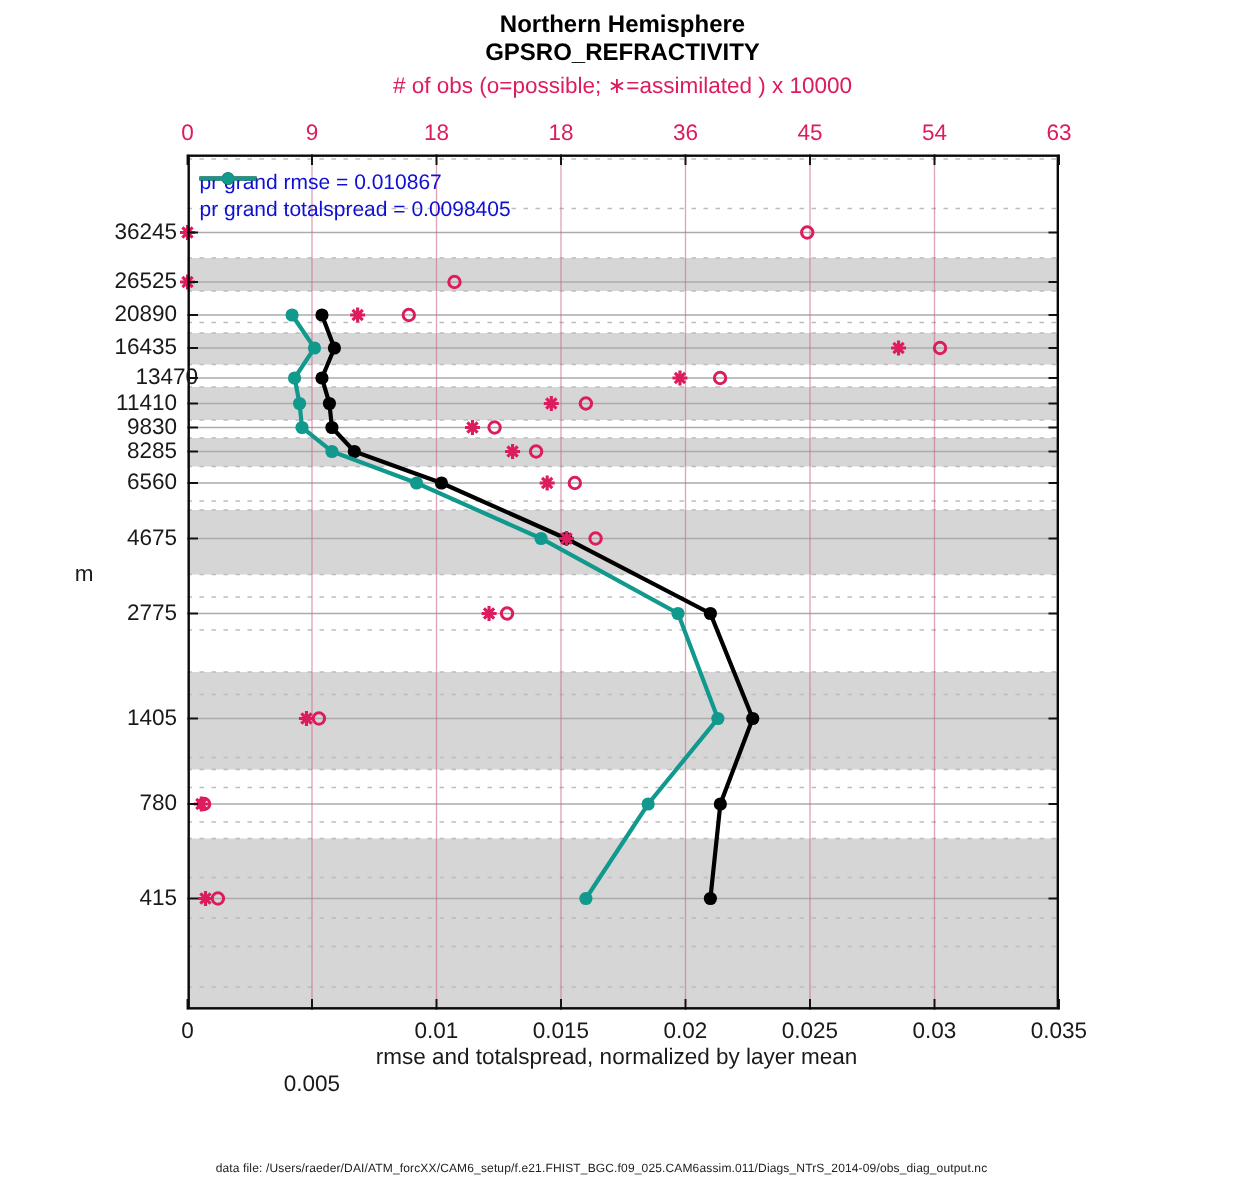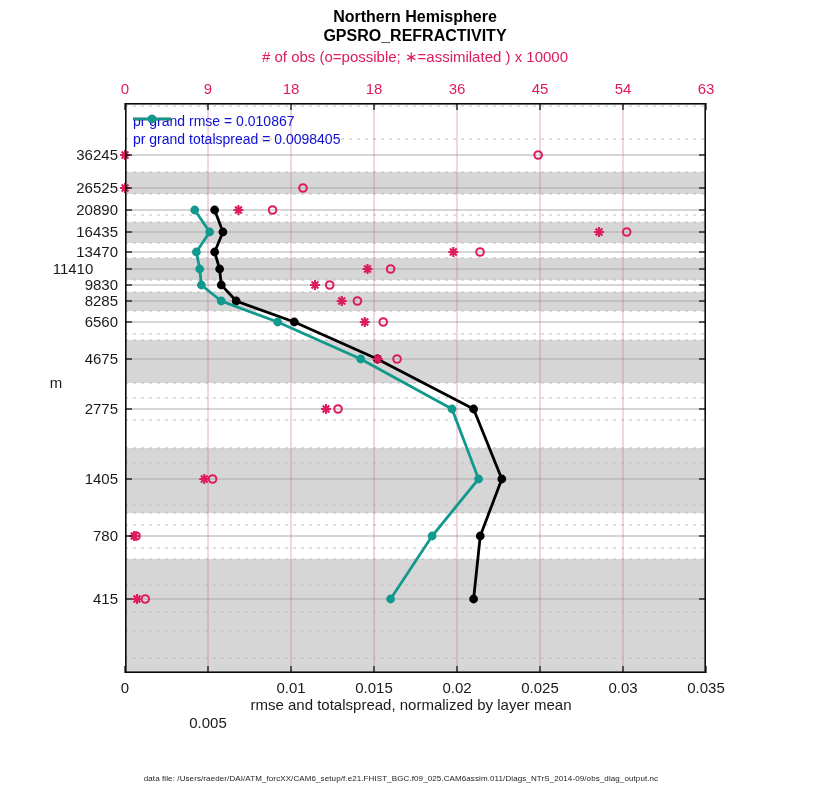--- a/index.html
+++ b/index.html
@@ -236,22 +236,22 @@
     <div class="tick-label bottom-tick" style="left: 261px; top: 679px; width: 60px;">0.01</div>
     <div class="tick-label bottom-tick" style="left: 344px; top: 679px; width: 60px;">0.015</div>
     <div class="tick-label bottom-tick" style="left: 427px; top: 679px; width: 60px;">0.02</div>
     <div class="tick-label bottom-tick" style="left: 510px; top: 679px; width: 60px;">0.025</div>
     <div class="tick-label bottom-tick" style="left: 593px; top: 679px; width: 60px;">0.03</div>
     <div class="tick-label bottom-tick" style="left: 676px; top: 679px; width: 60px;">0.035</div>
     <div class="tick-label y-tick" style="left: 28px; top: 146px; width: 90px;">36245</div>
     <div class="tick-label y-tick" style="left: 28px; top: 179px; width: 90px;">26525</div>
     <div class="tick-label y-tick" style="left: 28px; top: 201px; width: 90px;">20890</div>
     <div class="tick-label y-tick" style="left: 28px; top: 223px; width: 90px;">16435</div>
-    <div class="tick-label y-tick" style="left: 28px; top: 243px; width: 90px;">13470</div>
-    <div class="tick-label y-tick" style="left: 28px; top: 260px; width: 90px; text-align: center;">11410</div>
+    <div class="tick-label y-tick" style="left: 42px; top: 243px; width: 90px;">13470</div>
+    <div class="tick-label y-tick" style="left: 28px; top: 260px; width: 90px;">11410</div>
     <div class="tick-label y-tick" style="left: 28px; top: 276px; width: 90px;">9830</div>
     <div class="tick-label y-tick" style="left: 28px; top: 292px; width: 90px;">8285</div>
     <div class="tick-label y-tick" style="left: 28px; top: 313px; width: 90px;">6560</div>
     <div class="tick-label y-tick" style="left: 28px; top: 350px; width: 90px;">4675</div>
     <div class="tick-label y-tick" style="left: 28px; top: 400px; width: 90px;">2775</div>
     <div class="tick-label y-tick" style="left: 28px; top: 470px; width: 90px;">1405</div>
     <div class="tick-label y-tick" style="left: 28px; top: 527px; width: 90px;">780</div>
     <div class="tick-label y-tick" style="left: 28px; top: 590px; width: 90px;">415</div>
   </div>
 

